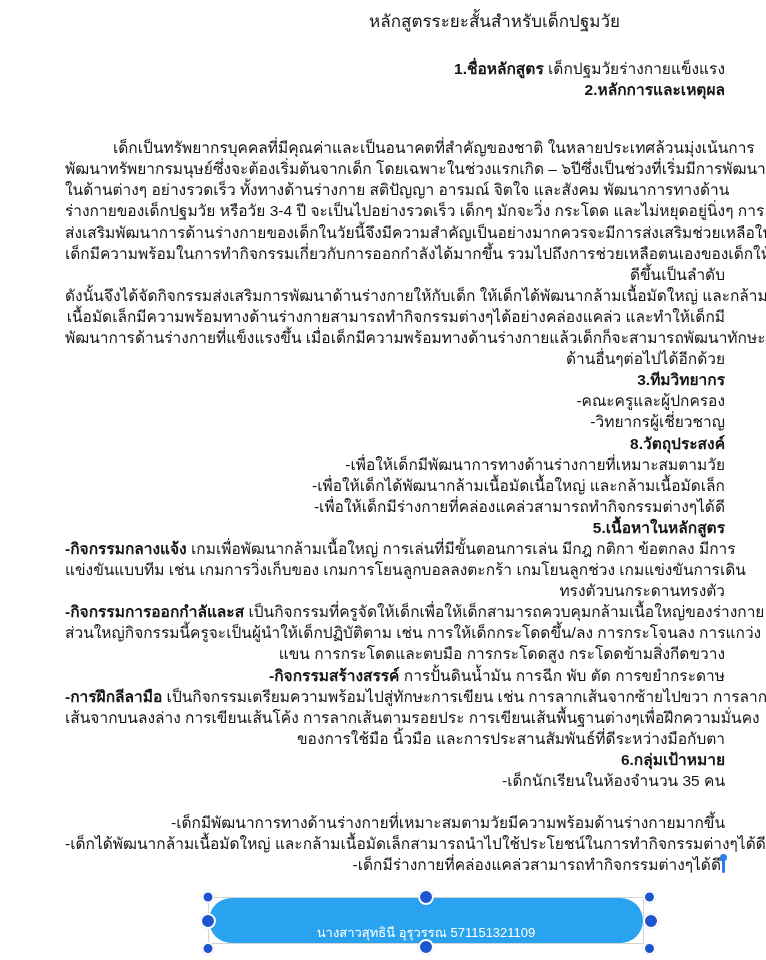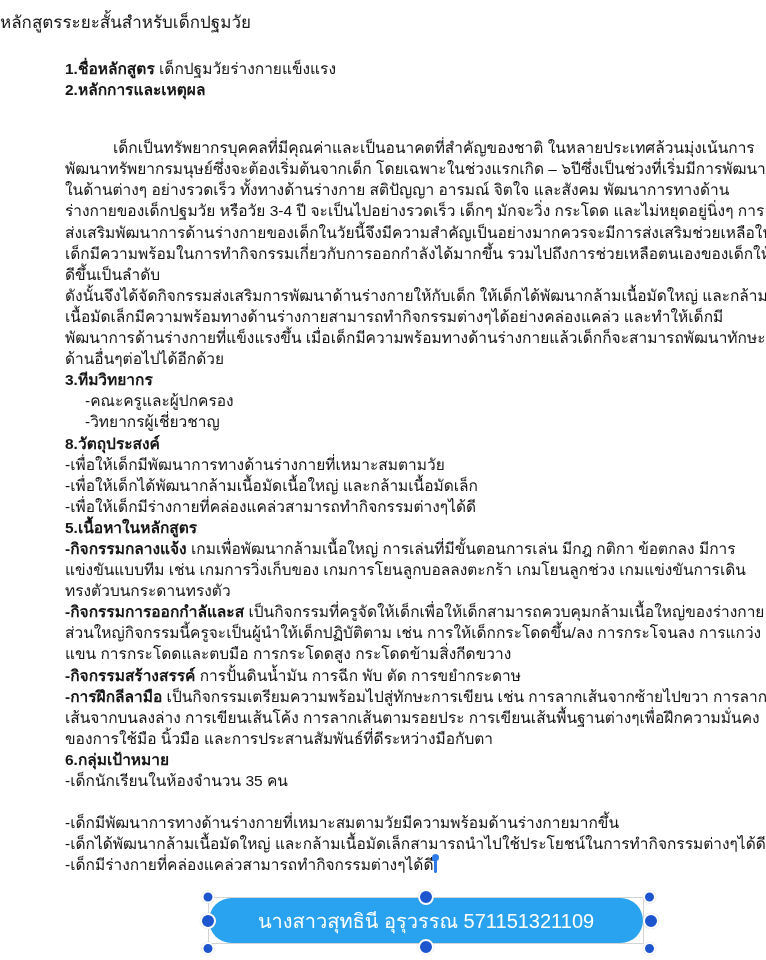--- a/index.html
+++ b/index.html
@@ -6,47 +6,47 @@
   body{
     width:766px;height:960px;
     background:#ffffff;
     font-family:"Liberation Sans", sans-serif;
     color:#161616;
     position:relative;
     overflow:hidden;
   }
   .page-title{
     position:absolute;top:11px;left:0;width:620px;
-    text-align:left;font-size:17px;line-height:24px;
+    text-align:right;font-size:17px;line-height:24px;font-family:Liberation Mono, monospace;
   }
   .doc{
     position:absolute;top:58px;left:65px;width:660px;
     font-size:15.5px;line-height:21.1px;
   }
-  .line{height:21.1px;white-space:nowrap;overflow:visible;}
+  .line{height:21.1px;white-space:nowrap;overflow:visible;text-align:right;}
   .line .b{font-weight:bold;}
   .indent-tab{padding-left:48px;margin-top:37px;}
   .indent-list{padding-left:20px;}
   .caret{
     display:inline-block;width:3px;height:17px;border-radius:1.5px;
     background:var(--caret,#2f7ce8);vertical-align:-3px;margin-left:1px;
   }
   .caret:before{
     content:"";display:block;width:7px;height:7px;border-radius:50% 50% 50% 0;
     background:var(--caret,#2f7ce8);transform:rotate(0deg) translate(-2px,-2px);
   }
   
   .shape-wrap{position:absolute;left:205px;top:895px;width:442px;height:51px;}
   .selection-box{position:absolute;left:3px;top:2px;right:3px;bottom:2px;border:1px solid #d4d4d4;}
   .name-shape{
     position:absolute;left:4px;top:3px;right:4px;bottom:3px;
     background:var(--shape-fill,#29a3ef);
     border-radius:23px;
-    display:flex;align-items:center;justify-content:center;
-    color:var(--shape-text,#ffffff);font-size:20px;
+    display:flex;align-items:flex-end;justify-content:center;
+    color:var(--shape-text,#ffffff);font-size:13px;
   }
   .handle{
     position:absolute;width:9px;height:9px;border-radius:50%;
     background:var(--handle,#1d55cf);border:2px solid #ffffff;
     box-shadow:0 0 1px rgba(0,0,0,.25);
     transform:translate(-50%,-50%);
   }
   .handle.mid{width:12px;height:12px;}
   .h-tl{left:3px;top:2px;} .h-tm{left:50%;top:2px;} .h-tr{right:-9px;top:2px;}
   .h-ml{left:3px;top:50%;} .h-mr{right:-12px;top:50%;}

